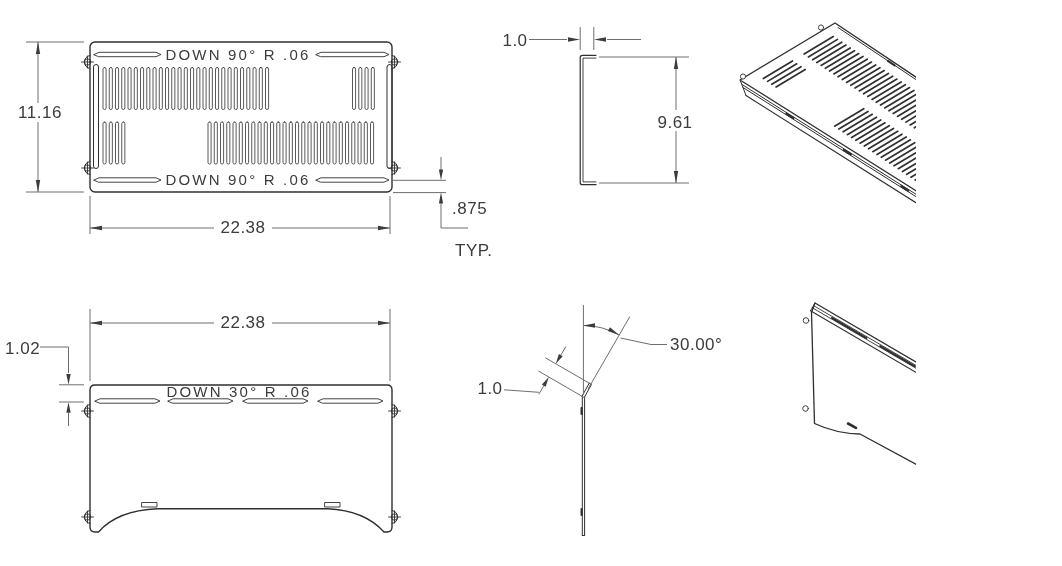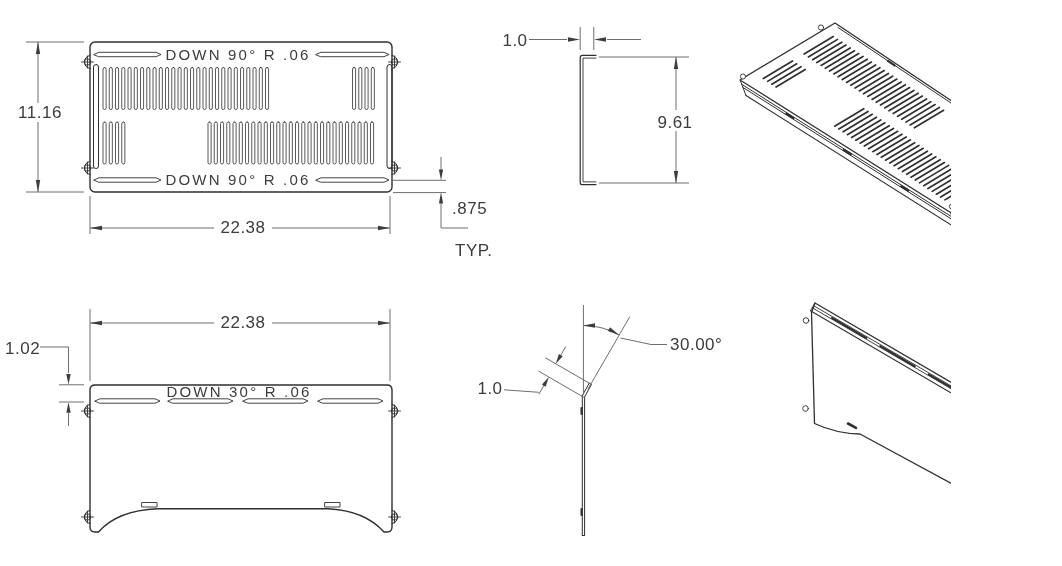--- a/index.html
+++ b/index.html
@@ -1,17 +1,17 @@
 <!DOCTYPE html>
 <html><head>
 <meta charset="utf-8">
 <style>
   html,body{margin:0;padding:0;background:#ffffff;}
   #canvas{position:relative;width:916px;height:566px;background:#fff;overflow:hidden;
-          font-family:"Liberation Sans",sans-serif;padding-left:35px;}
+          font-family:"Liberation Sans",sans-serif;}
   svg{position:absolute;left:0;top:0;}
   text{font-family:"Liberation Sans",sans-serif;fill:#3c3c3c;}
   .dimtxt{font-size:17px;letter-spacing:0.5px;}
   .notetxt{font-size:15px;letter-spacing:2.2px;}
   .part{stroke:#2f2f2f;fill:none;stroke-linejoin:round;stroke-linecap:round;}
   .dim{stroke:#6e6e6e;fill:none;stroke-width:1;}
   .arr{fill:#3c3c3c;stroke:none;}
   .mask{fill:#ffffff;stroke:none;}
 </style>
 </head>

